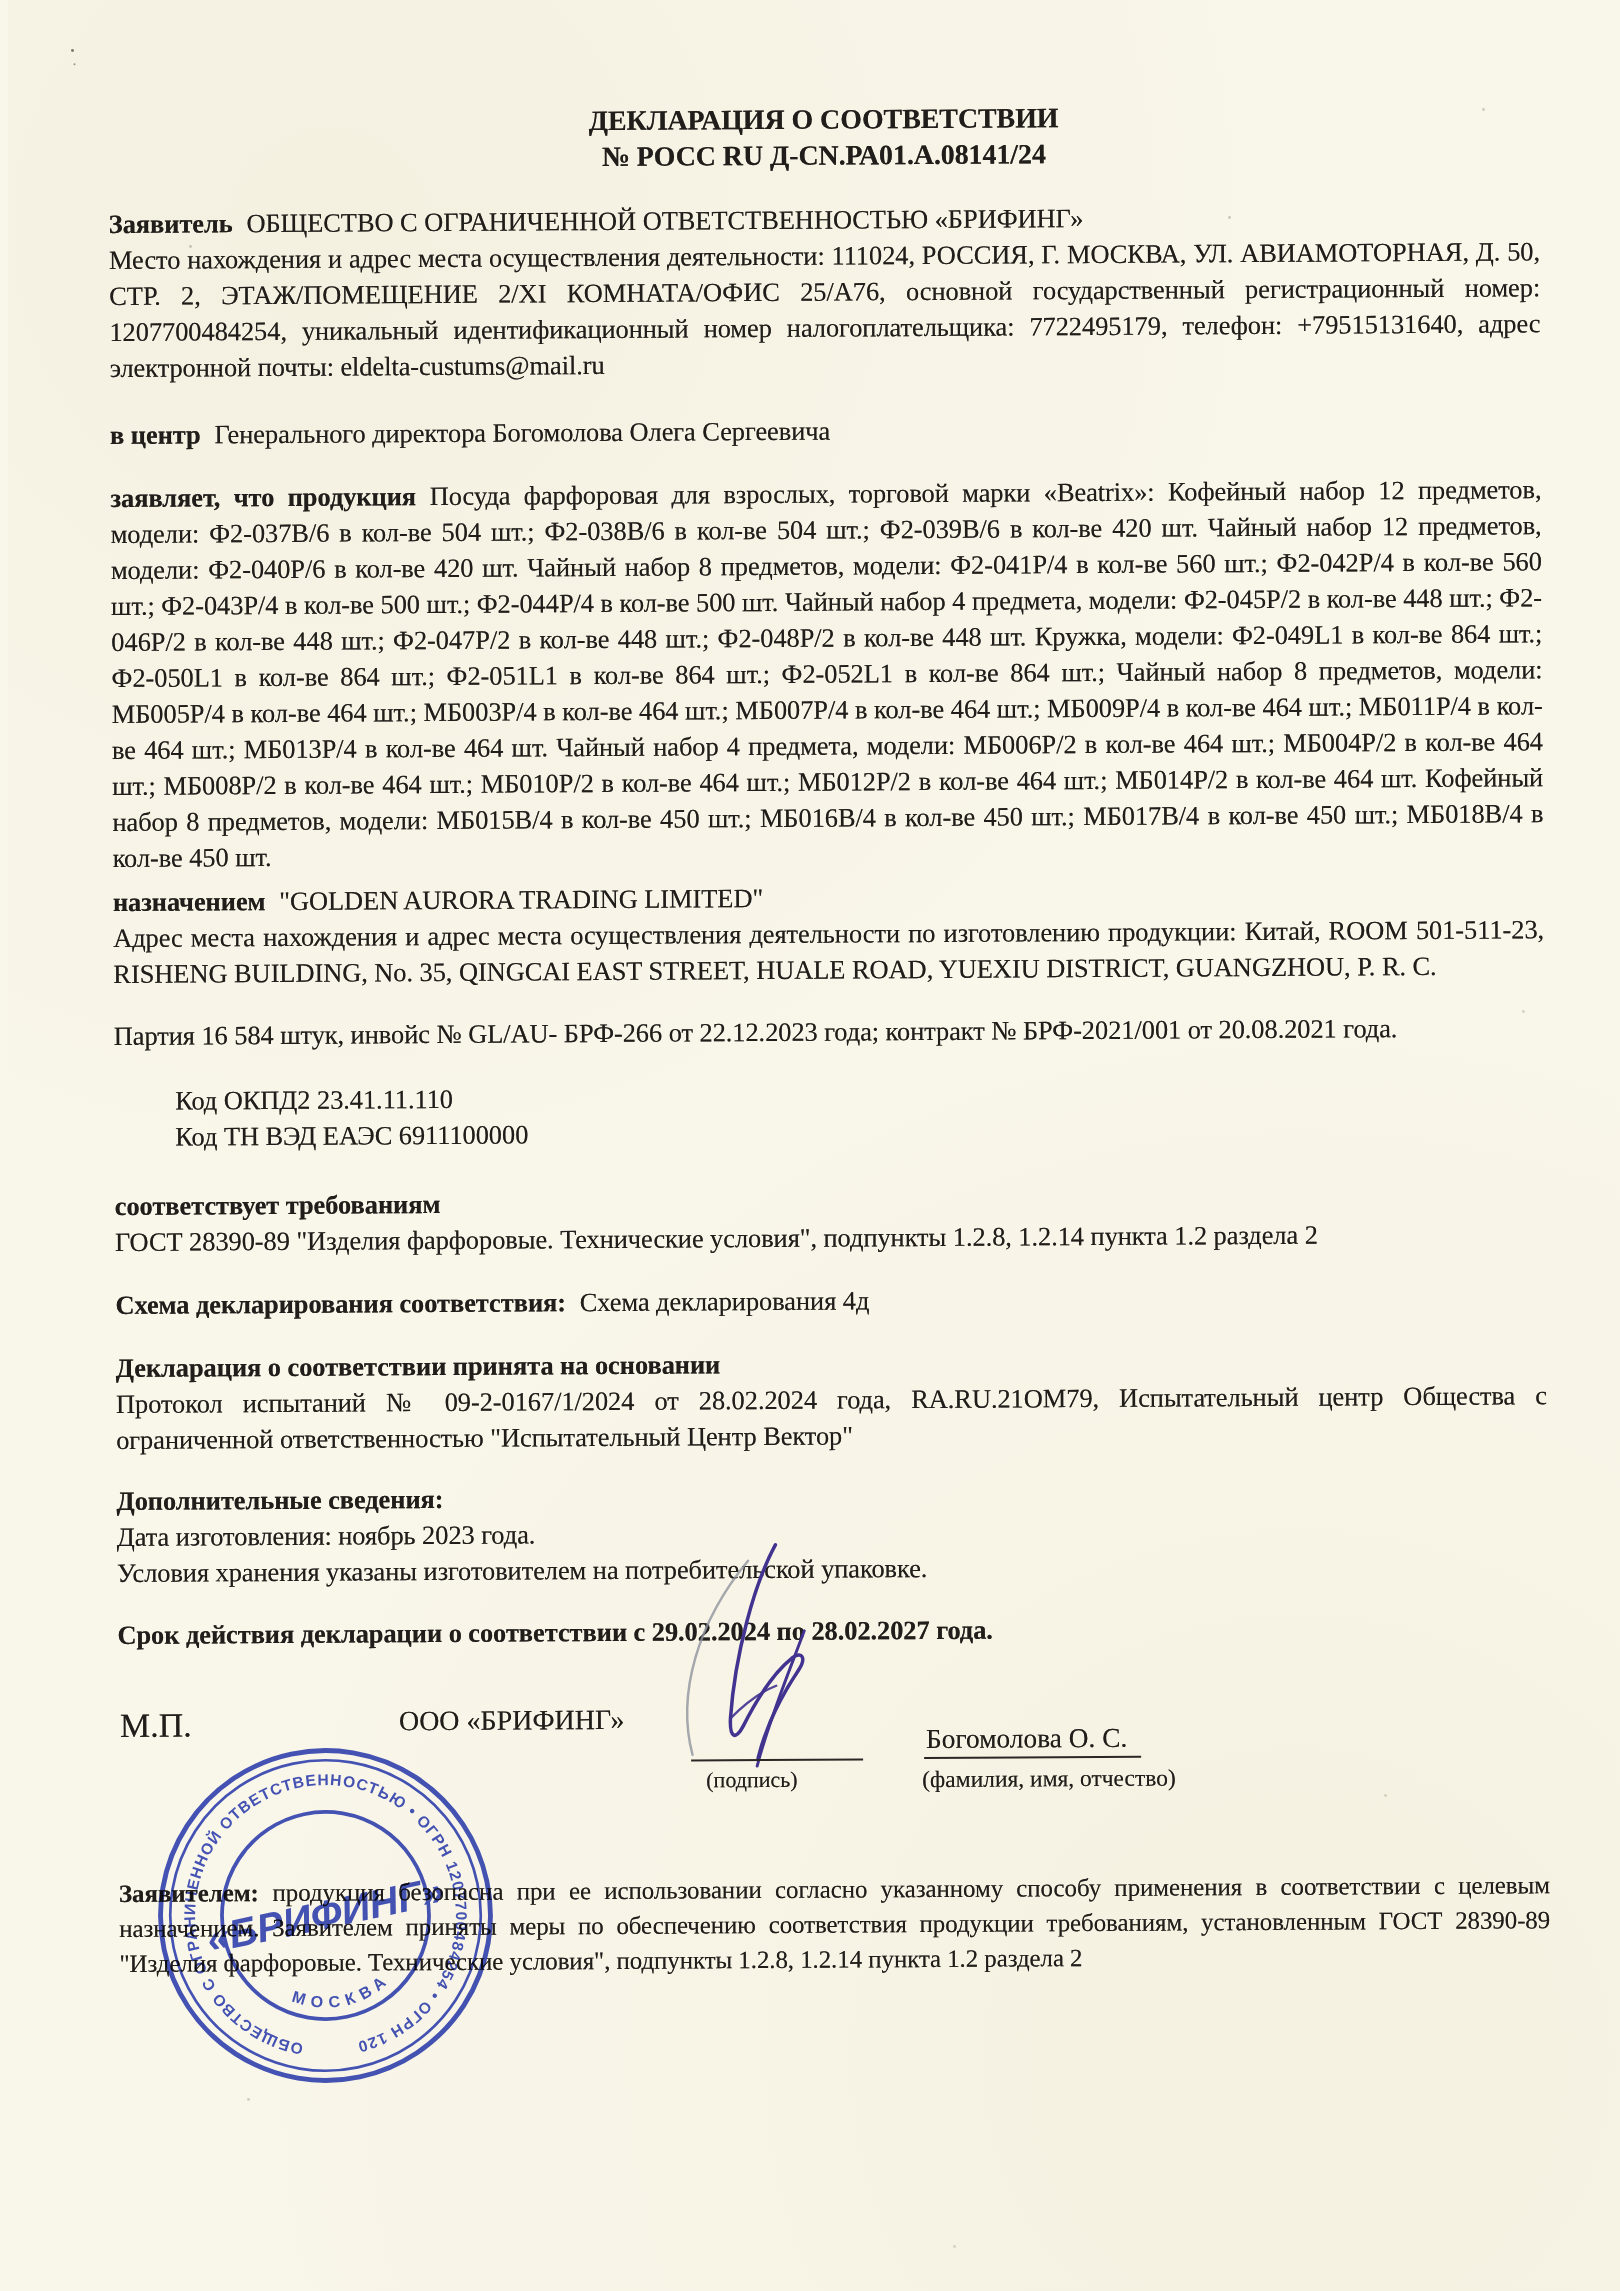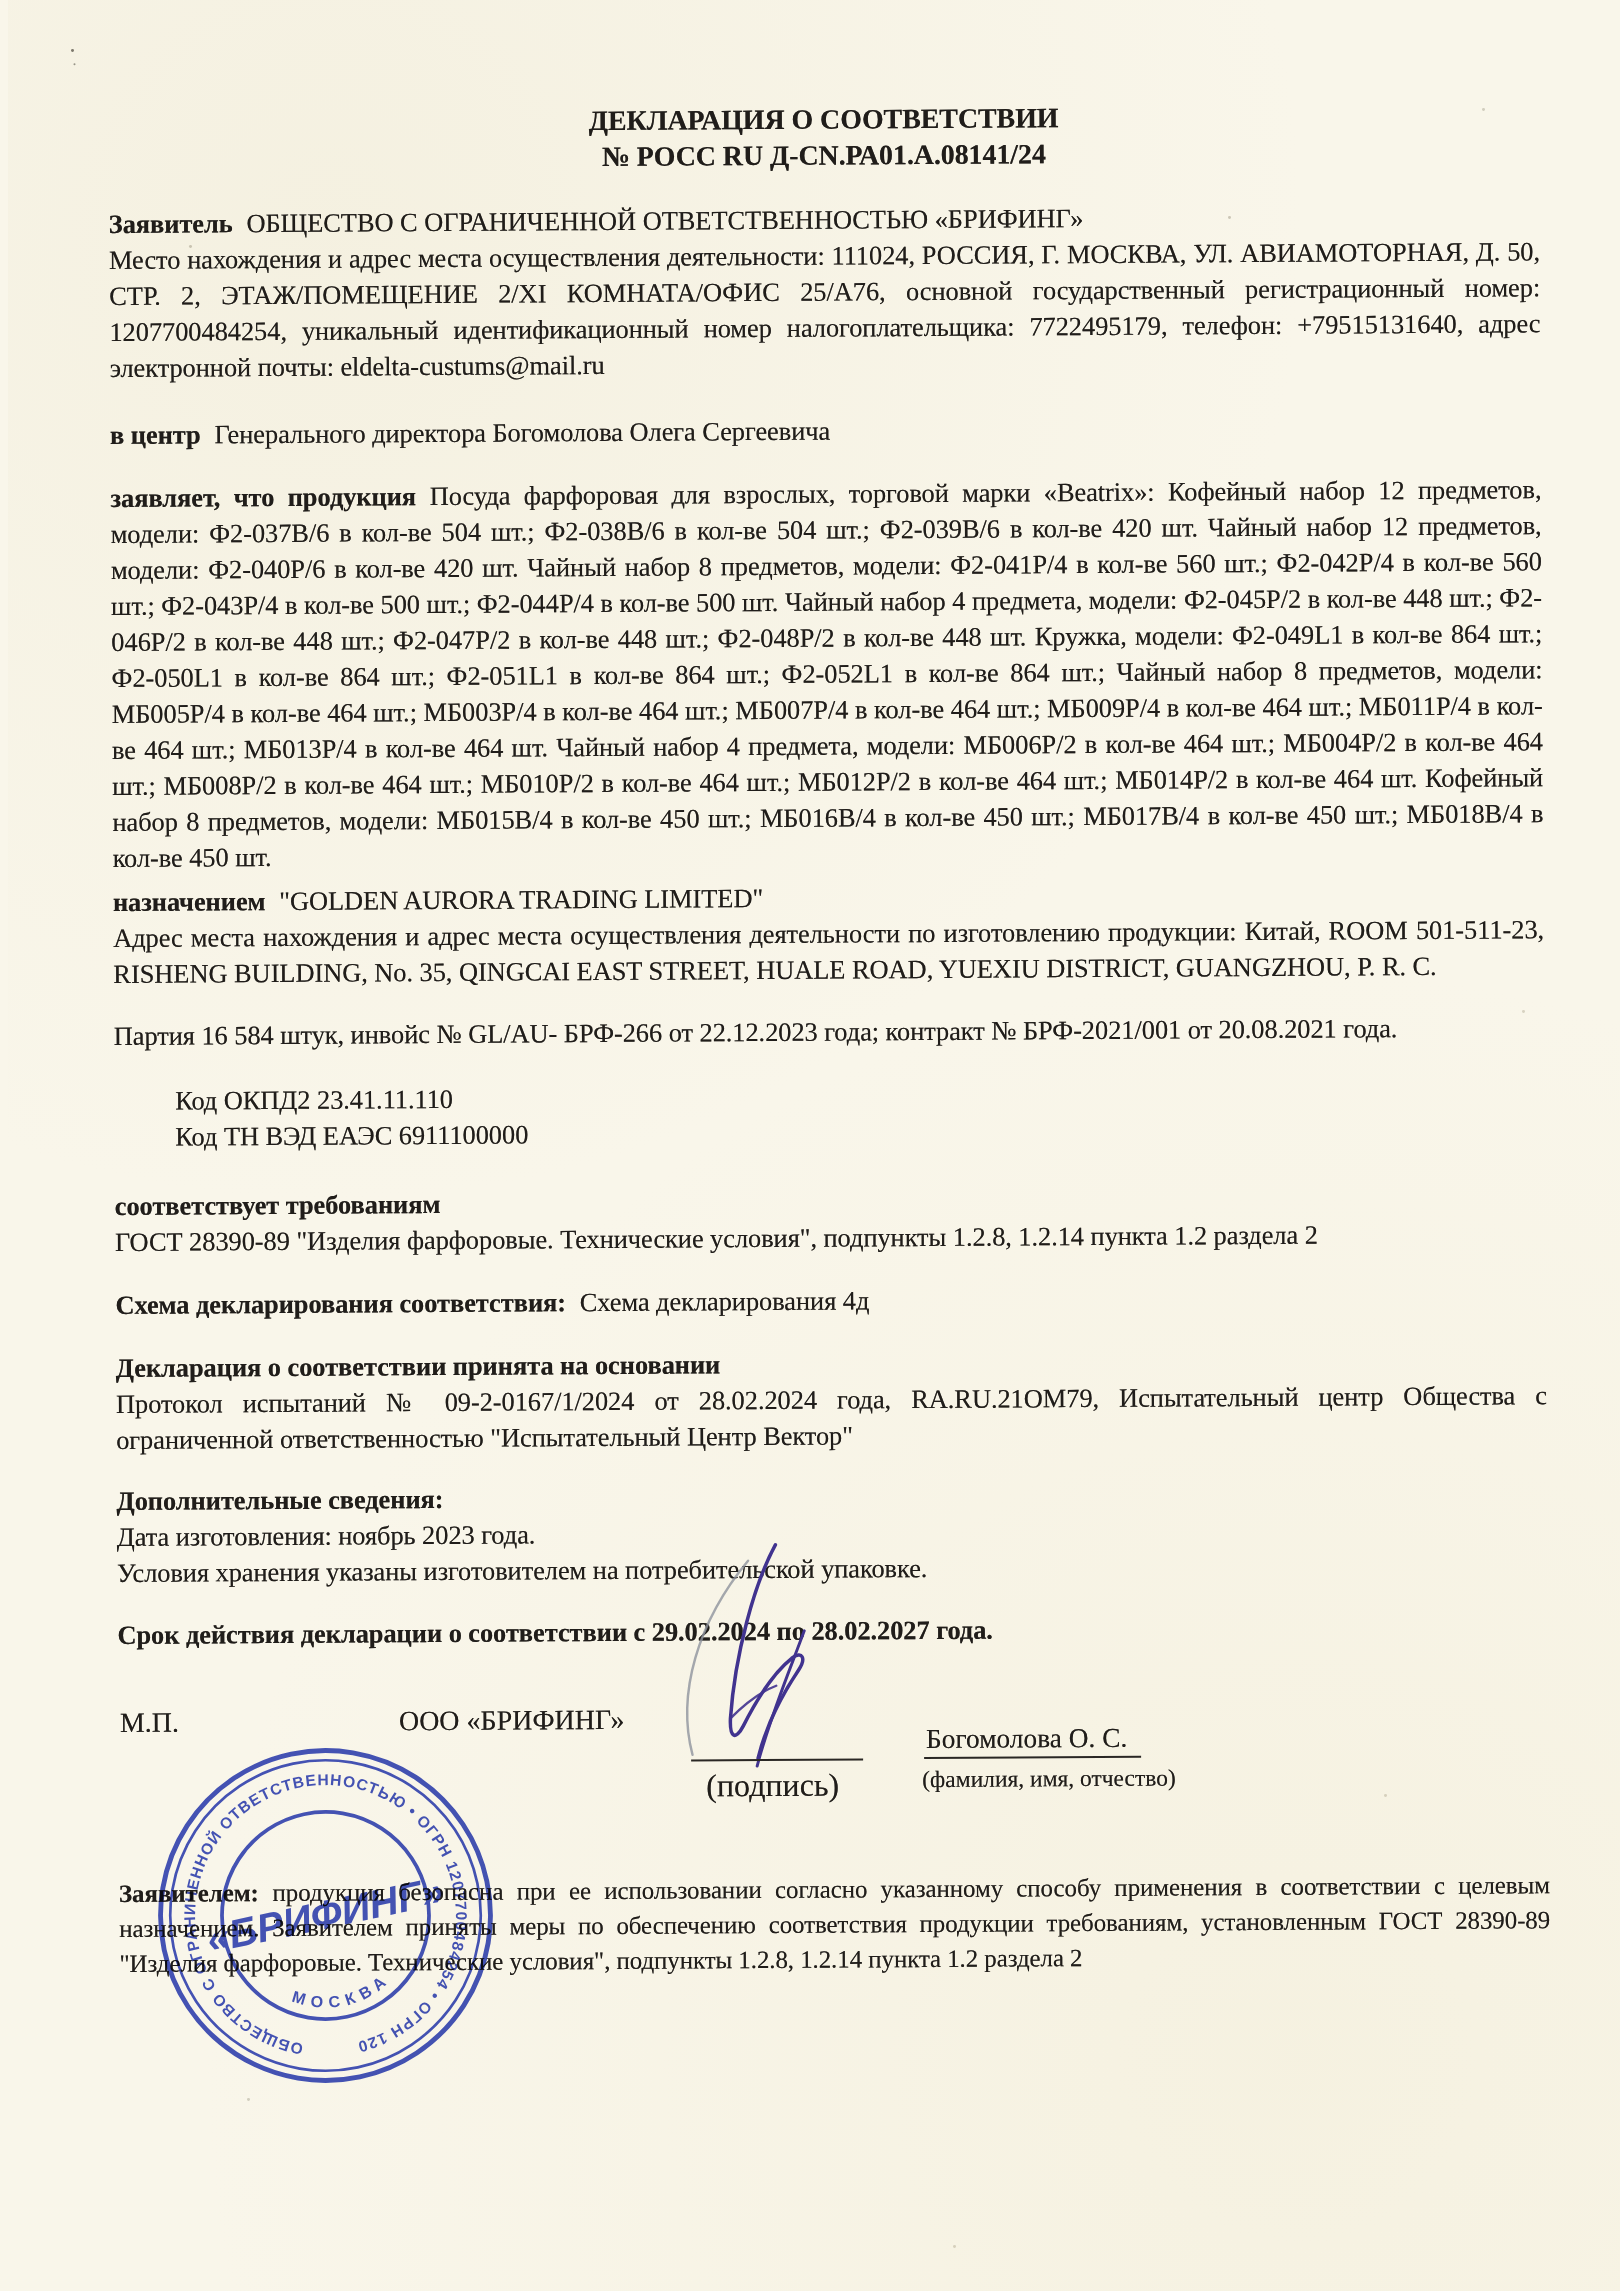--- a/index.html
+++ b/index.html
@@ -36,25 +36,25 @@
   .sec-batch     { margin-top:25.5px; }
   .sec-codes     { margin-top:29px; margin-left:61px; }
   .sec-codes p   { text-align:left; }
   .sec-compliance{ margin-top:33px; }
   .sec-scheme    { margin-top:27.4px; }
   .sec-basis     { margin-top:26.5px; }
   .sec-additional{ margin-top:25.5px; }
   .sec-validity  { margin-top:25.5px; }
 
   .sign-row { position:relative; margin-top:0; height:186px; }
-  .mp       { position:absolute; left:2px;   top:54px; font-size:28px; }
+  .mp       { position:absolute; left:2px;   top:54px; font-size:34px; }
   .org      { position:absolute; left:281px; top:54px; font-size:28px; }
   .sig-wrap { position:absolute; left:549px; top:-112px; width:225px; height:235px; }
   .sig-line { position:absolute; left:573px; top:110px; width:172px; border-bottom:2.5px solid #2a2724; }
-  .sig-cap  { position:absolute; left:588px; top:118px; font-size:32px;font-family:Liberation Serif, serif; }
+  .sig-cap  { position:absolute; left:588px; top:118px; font-size:22px;font-family:Liberation Serif, serif; }
   .fio      { position:absolute; left:806px; top:76px;  font-size:27.4px; border-bottom:2px solid #2a2724; padding:0 13.7px 2px 2px; }
   .fio-cap  { position:absolute; left:804px; top:118px; font-size:23.5px; }
 
   .sec-statement { margin-top:37px; }
   .sec-statement p { font-size:25px; line-height:35px; }
 
   .stamp {
     position:absolute; left:145px; top:1743px; width:345px; height:345px;
     transform:rotate(-12deg);
     opacity:.88; mix-blend-mode:multiply;

